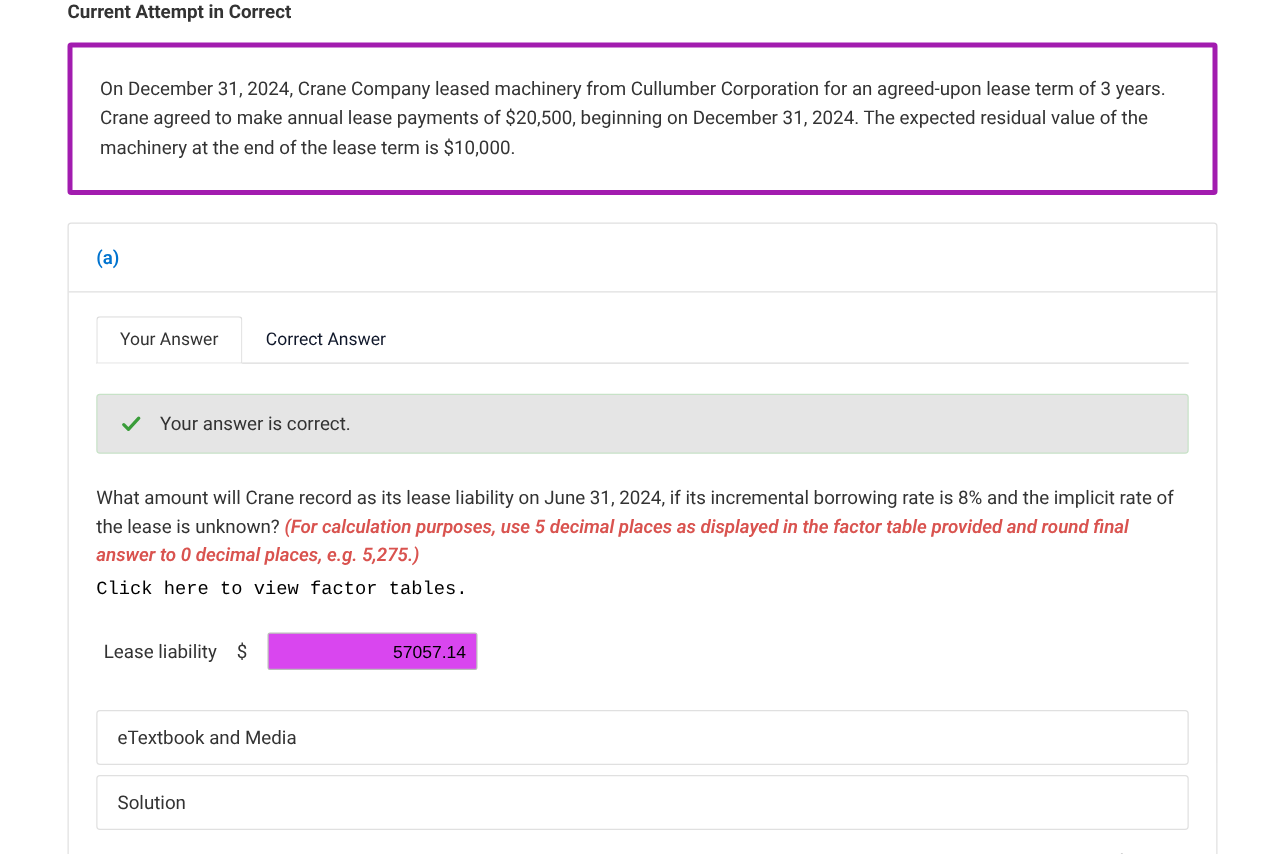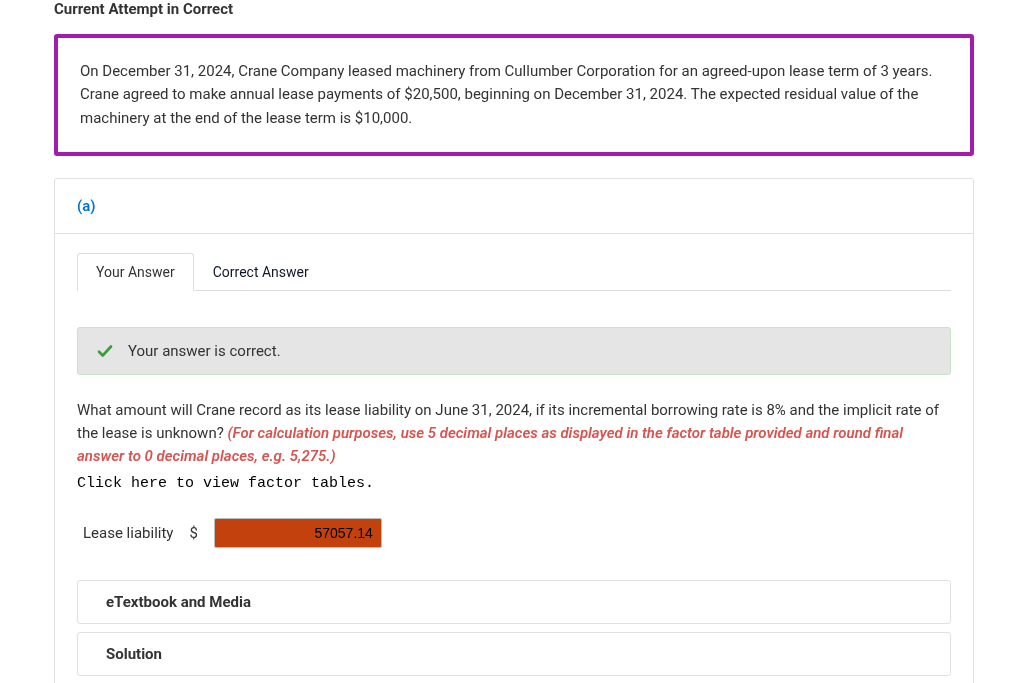--- a/index.html
+++ b/index.html
@@ -38,21 +38,21 @@
     font-weight: 600;
     padding: 18px 22px;
     border-bottom: 1px solid #e0e0e0;
   }
   .part-body {
     padding: 18px 22px 14px 22px;
   }
   .tabs {
     display: flex;
     border-bottom: 1px solid #dcdcdc;
-    margin-bottom: 36px;
+    margin-bottom: 24px;
   }
   .tab {
     padding: 10px 18px;
     cursor: pointer;
     font-size: 14px;
     border: 1px solid transparent;
     border-bottom: none;
     position: relative;
     top: 1px;
   }
@@ -115,30 +115,29 @@
   .dollar {
     font-size: 15px;
   }
   .answer-input {
     width: 150px;
     padding: 6px 8px;
     border: 1px solid #bbb;
     border-radius: 2px;
     text-align: right;
     font-size: 14px;
-    background: #c2410c;
+    background: #d946ef;
   }
   .accordion-item {
     border: 1px solid #e0e0e0;
     border-radius: 3px;
-    padding: 12px 28px;
+    padding: 12px 16px;
     margin-bottom: 8px;
     cursor: pointer;
     font-size: 15px;
-    font-weight: bold;
   }
   .attempts-row {
     text-align: right;
     font-weight: 700;
     padding: 8px 4px 10px 4px;
     font-size: 15px;
   }
 </style>
 </head>
 <body>

